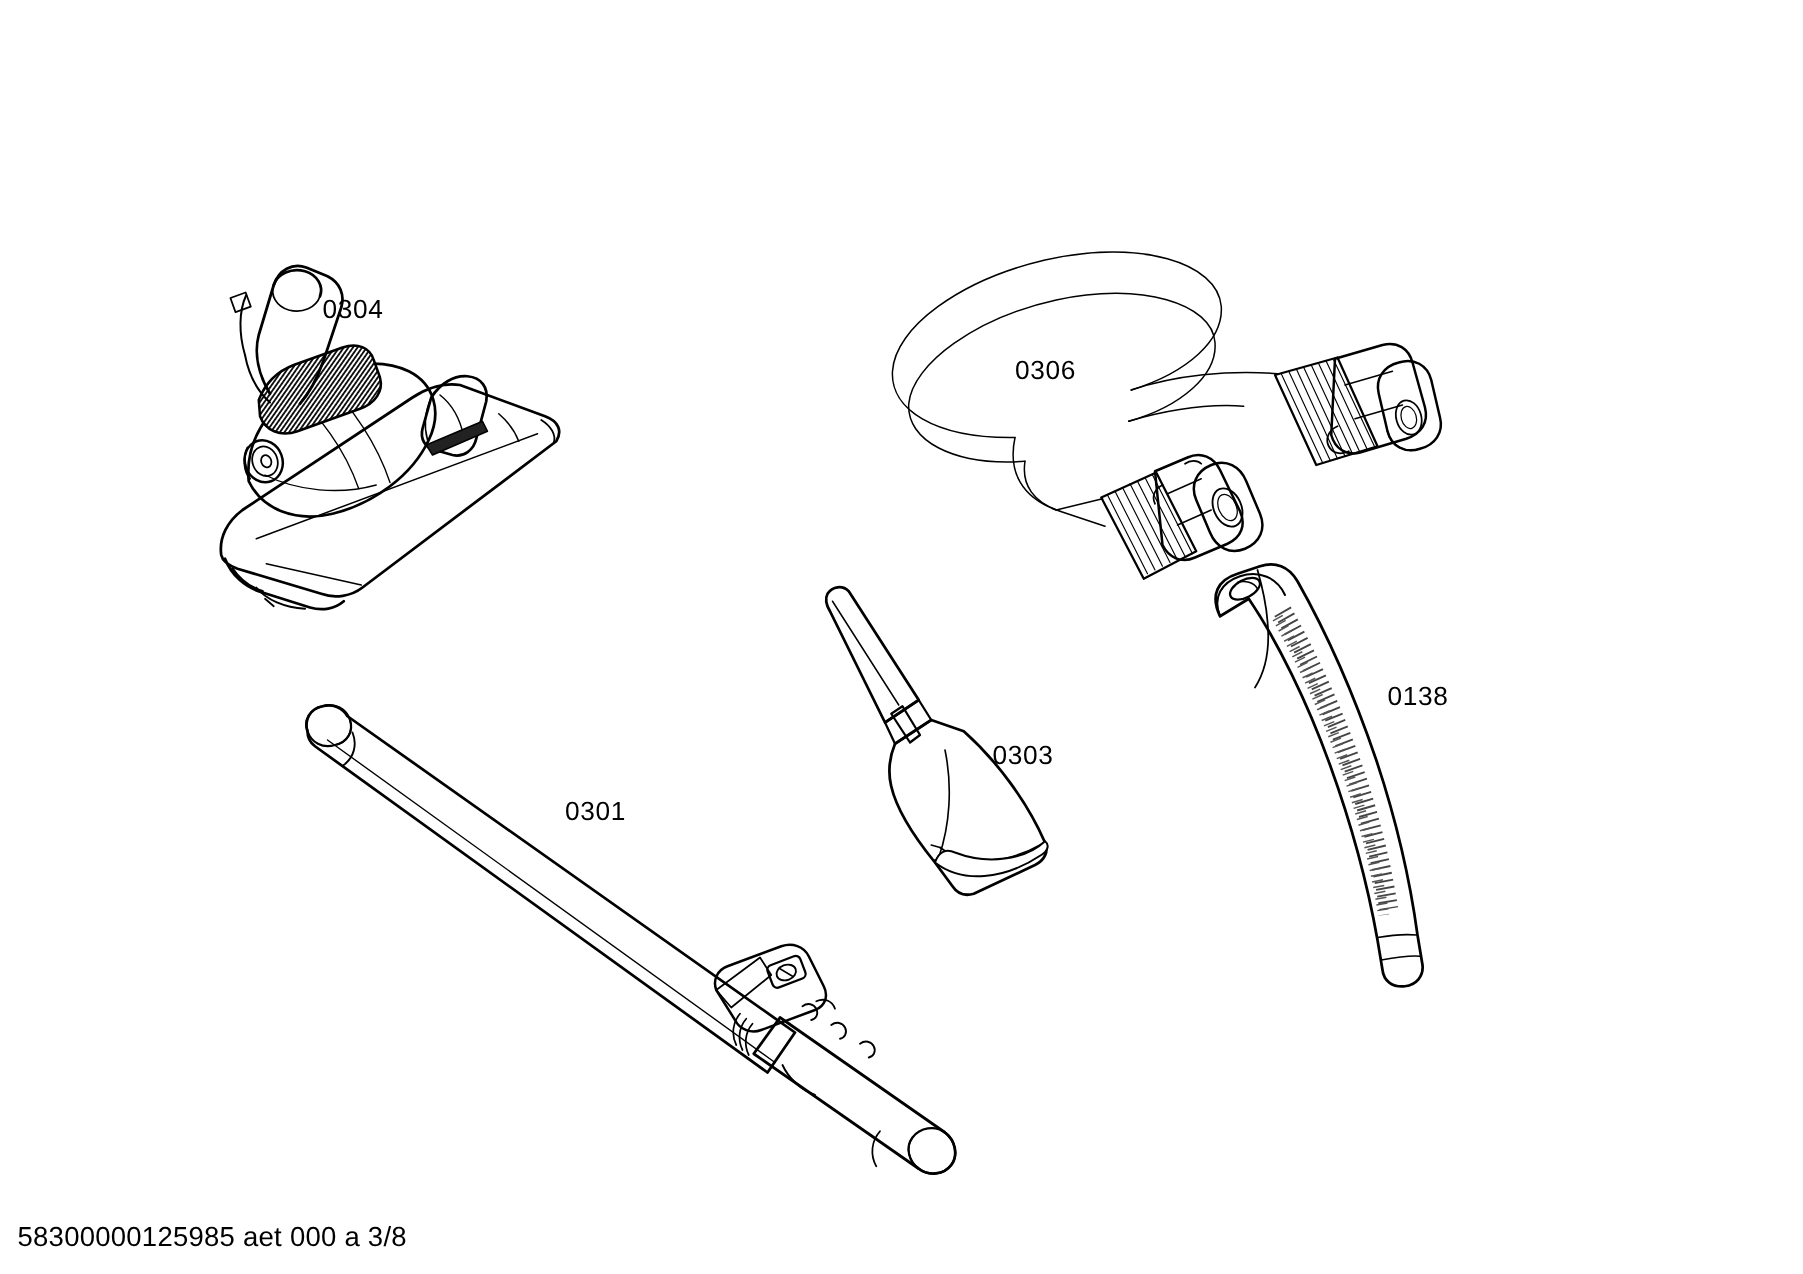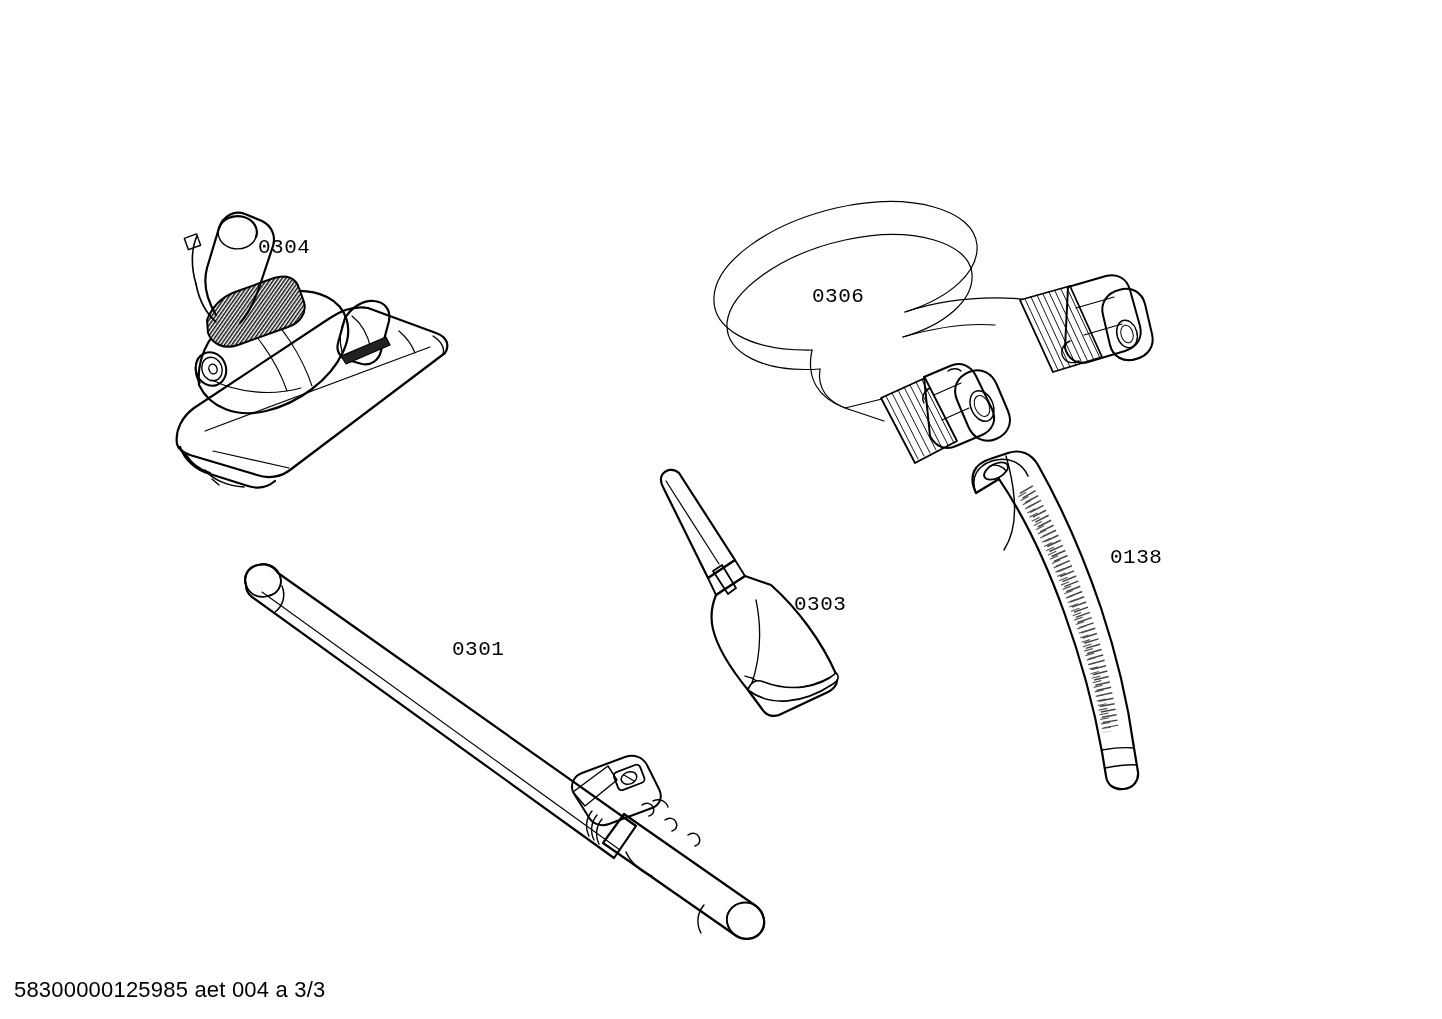--- a/index.html
+++ b/index.html
@@ -18,21 +18,21 @@
   }
   #diagram-canvas {
     position: absolute;
     left: 0;
     top: 0;
     width: 1442px;
     height: 1019px;
   }
   .part-label {
     position: absolute;
-    font-family: Liberation Mono, monospace;
+    font-family: Liberation Sans, sans-serif;
     font-size: 21px;
     letter-spacing: 0.5px;
     color: #000000;
     white-space: nowrap;
     user-select: none;
   }
   #footer-code {
     position: absolute;
     left: 14px;
     top: 977px;
@@ -298,13 +298,13 @@
     </g>
   </g>
 </svg>
 
 <div class="part-label" style="left:258px; top:236px;">0304</div>
 <div class="part-label" style="left:812px; top:285px;">0306</div>
 <div class="part-label" style="left:1110px; top:546px;">0138</div>
 <div class="part-label" style="left:794px; top:593px;text-align:center;">0303</div>
 <div class="part-label" style="left:428px; top:638px;margin-left:24px;">0301</div>
 
-<div id="footer-code">58300000125985 aet 004 a 3/3</div>
+<div id="footer-code">58300000125985 aet 000 a 3/8</div>
 
 </body></html>

